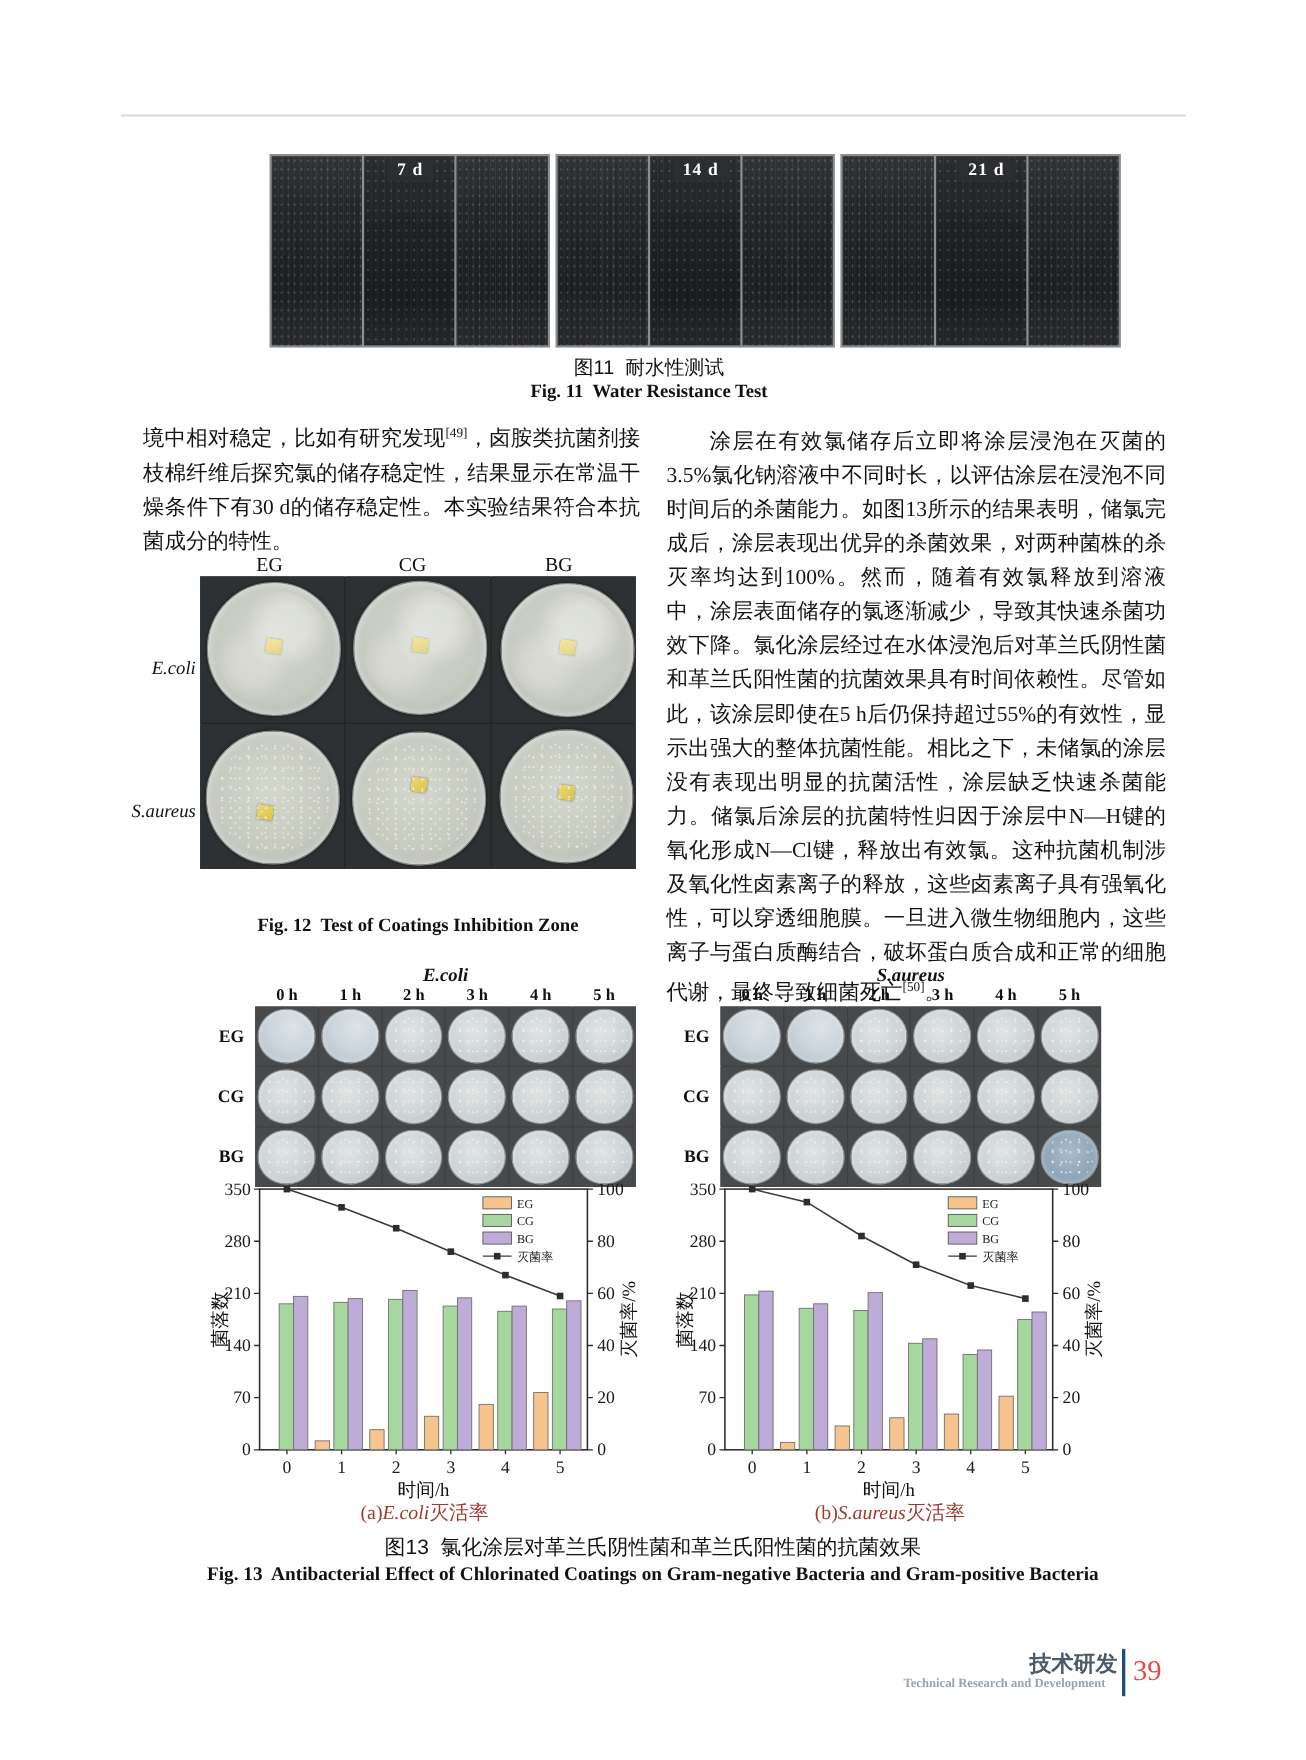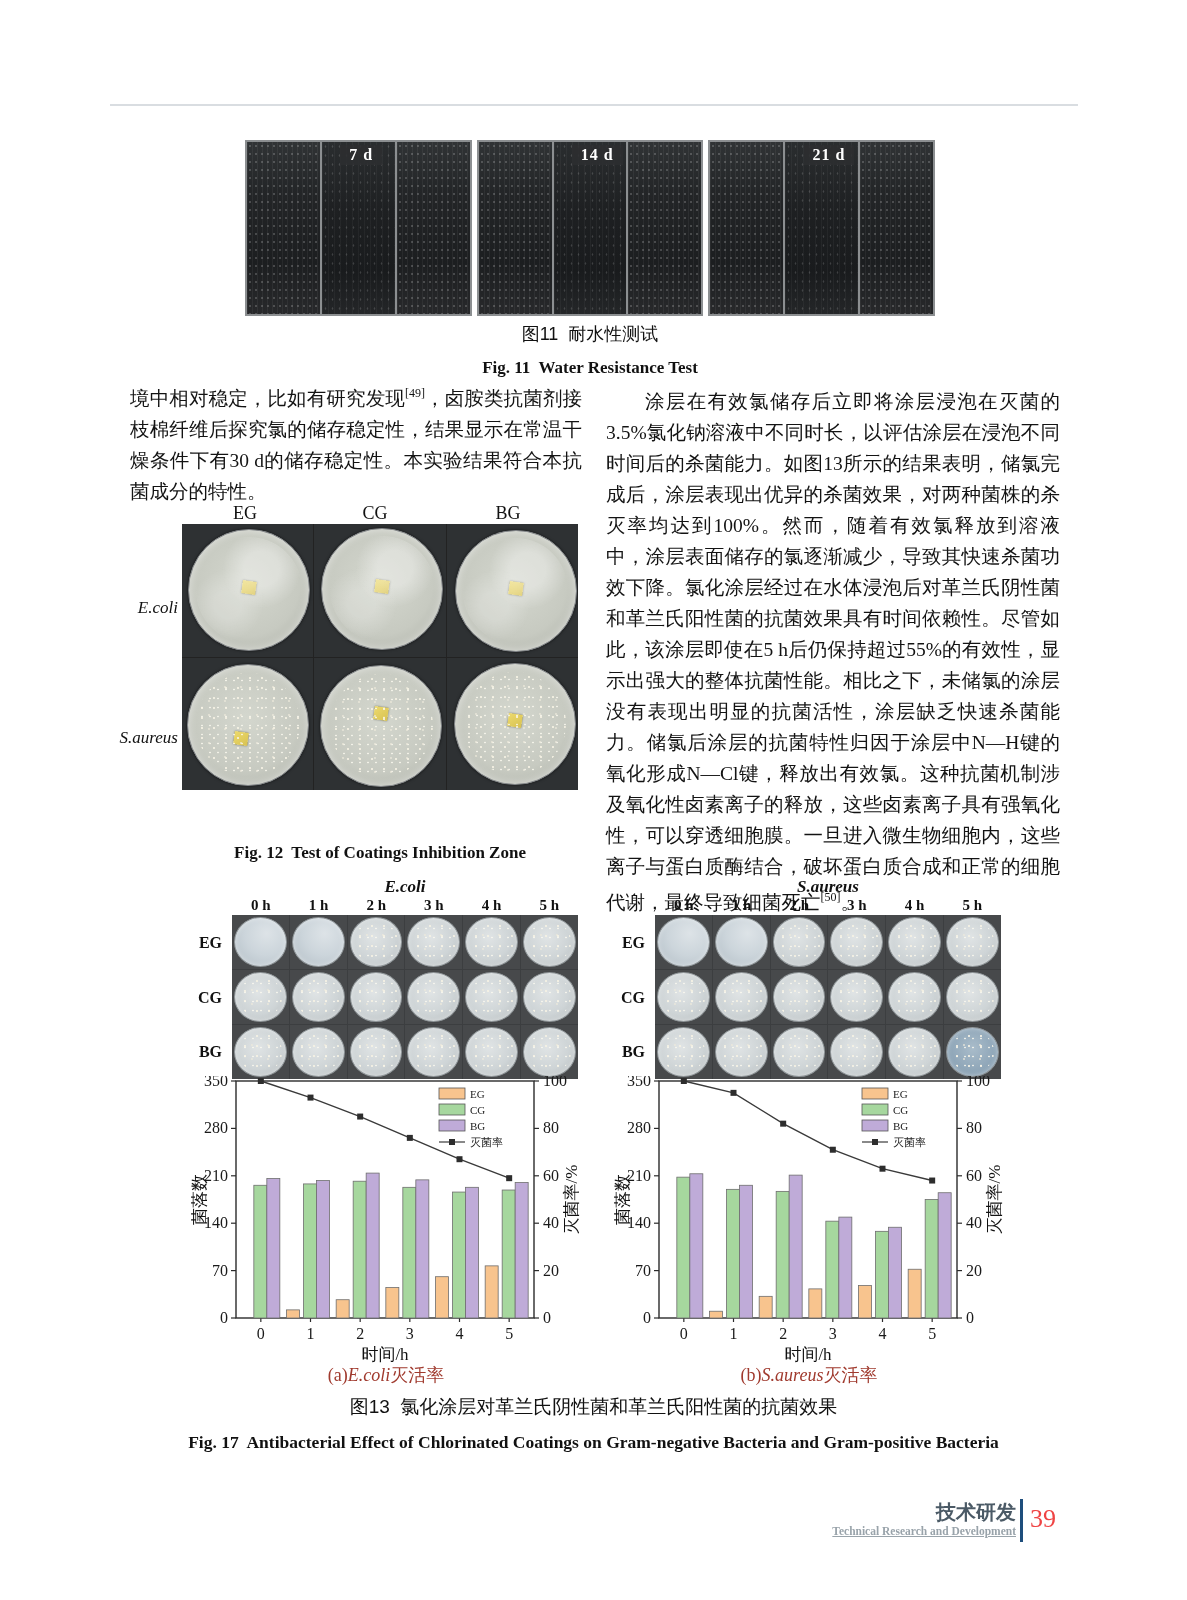--- a/index.html
+++ b/index.html
@@ -7,40 +7,40 @@
         font-family:"Liberation Serif","DejaVu Serif",serif;overflow:hidden;}
   .abs{position:absolute;}
   .pre{white-space:pre-wrap;}
 
   
   .running-head{top:80px;right:109px;font-size:17px;color:#8b97a3;
     font-family:"Liberation Sans","DejaVu Sans",sans-serif;}
   .header-rule{left:110px;top:104px;width:968px;height:2px;background:#d9dde1;}
 
   
-  .f11-panels{left:245px;top:140px;width:690px;height:176px;display:flex;gap:5px;}
+  .f11-panels{left:245px;top:140px;width:774px;height:176px;display:flex;gap:5px;}
   .f11-panel{flex:1;position:relative;background:#8c8f91;overflow:hidden;}
   .f11-strips{position:absolute;inset:2px;display:flex;gap:2px;}
   .f11-strip{flex:1;background:
      radial-gradient(rgba(255,255,255,.20) .6px, transparent 1.1px),
      repeating-linear-gradient(90deg, rgba(255,255,255,.05) 0 1px, transparent 1px 5px),
      linear-gradient(180deg,#303335,#232527 30%,#1c1e20 70%,#28292b);
      background-size:6px 8px,auto,auto;}
   .f11-strip:nth-child(2){background:
      radial-gradient(rgba(255,255,255,.16) .6px, transparent 1.1px),
      repeating-linear-gradient(90deg, rgba(255,255,255,.04) 0 1px, transparent 1px 6px),
      linear-gradient(180deg,#2a2d2f,#1e2022 40%,#191b1d 75%,#242628);
      background-size:7px 9px,auto,auto;}
   .f11-label{position:absolute;top:5px;left:42%;padding:1px 9px;background:rgba(44,46,48,.88);
      color:#fff;font-weight:bold;font-size:16px;letter-spacing:1px;}
 
   
   .cap-cn{font-family:"Liberation Sans","DejaVu Sans",sans-serif;font-weight:normal;
      color:#111;text-align:center;}
-  .cap-en{font-weight:bold;color:#111;text-align:center;margin-top:12px;}
+  .cap-en{font-weight:bold;color:#111;text-align:center;}
 
   
   .bodycol{font-size:19.5px;line-height:31px;color:#131313;text-align:justify;}
   .bodycol sup{font-size:12px;}
   .indent{text-indent:2em;}
   .bodycol p{margin:0;}
 
   
   .f12-colhead{font-size:18px;color:#111;text-align:center;width:90px;}
   .f12-grid{left:182px;top:524px;width:396px;height:266px;display:grid;
@@ -74,21 +74,21 @@
      border:1px solid #8f9598;box-shadow:inset 0 0 5px rgba(255,255,255,.5);}
   .f13-dish.clean{background:radial-gradient(circle at 62% 32%, #dde3e7 0%, #ccd5db 48%, #b2bdc5 100%);}
   .f13-dish.darkblue{background:radial-gradient(circle at 50% 42%, #a9bcca 0%, #8fa6b8 60%, #7b93a6 100%);}
   .f13-rowlab{font-weight:bold;font-size:16px;color:#111;text-align:right;width:44px;}
   .subcap{font-size:18px;text-align:center;width:300px;color:#a03a2e;}
   .subcap i{font-style:italic;}
 
   
   .foot-cn{right:171px;top:1499px;font-family:"Liberation Sans","DejaVu Sans",sans-serif;
      font-weight:bold;font-size:20px;color:#4b5a66;}
-  .foot-en{right:171px;top:1525px;font-size:11.5px;font-weight:bold;color:#99a3aa;text-decoration:underline;}
+  .foot-en{right:182px;top:1525px;font-size:11.5px;font-weight:bold;color:#99a3aa;}
   .foot-bar{left:1020px;top:1499px;width:3px;height:43px;background:#1e4e7c;}
   .foot-page{left:1030px;top:1504px;font-size:26px;color:#ef4444;}
 </style>
 </head>
 <body>
 
 <div class="page">
 
   <div class="abs header-rule"></div>
 
@@ -451,20 +451,20 @@
       <line x1="248" y1="66" x2="274" y2="66" stroke="#3a3a3a" stroke-width="1.2"></line>
       <rect x="258" y="63" width="6" height="6" fill="#2d2d2d"></rect>
       <text x="279" y="70" font-size="11" font-family="&quot;Liberation Serif&quot;,&quot;DejaVu Serif&quot;,serif" fill="#222">灭菌率</text>
       <text x="0" y="0" transform="translate(14,123.5) rotate(-90)" text-anchor="middle" font-size="17" font-family="&quot;Liberation Serif&quot;,&quot;DejaVu Serif&quot;,serif" fill="#111">菌落数</text>
       <text x="0" y="0" transform="translate(386,123.5) rotate(-90)" text-anchor="middle" font-size="17" font-family="&quot;Liberation Serif&quot;,&quot;DejaVu Serif&quot;,serif" fill="#111">灭菌率/%</text>
       <text x="194" y="284" text-anchor="middle" font-size="17" font-family="&quot;Liberation Serif&quot;,&quot;DejaVu Serif&quot;,serif" fill="#111">时间/h</text>
     </svg>
   <div class="abs subcap" style="left:659px;top:1363px;text-align:center;"><span>(b)</span><i>S.aureus</i><span>灭活率</span></div>
 
   <div class="abs cap-cn pre" style="left:130px;top:1394px;width:927px;font-size:19px;">图13  氯化涂层对革兰氏阴性菌和革兰氏阳性菌的抗菌效果</div>
-  <div class="abs cap-en pre" style="left:130px;top:1420px;width:927px;font-size:17.5px;">Fig. 17  Antibacterial Effect of Chlorinated Coatings on Gram-negative Bacteria and Gram-positive Bacteria</div>
+  <div class="abs cap-en pre" style="left:130px;top:1420px;width:927px;font-size:17.5px;">Fig. 13  Antibacterial Effect of Chlorinated Coatings on Gram-negative Bacteria and Gram-positive Bacteria</div>
 
   <div class="abs foot-cn">技术研发</div>
   <div class="abs foot-en">Technical Research and Development</div>
   <div class="abs foot-bar"></div>
   <div class="abs foot-page">39</div>
 
 </div>
 
 </body></html>

